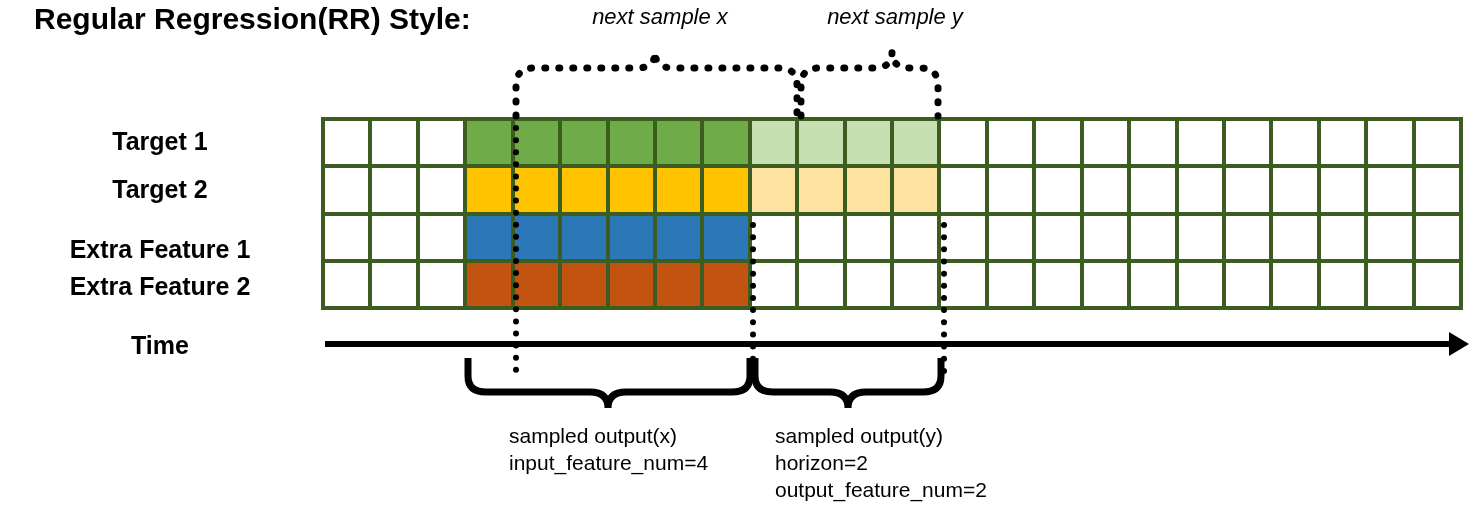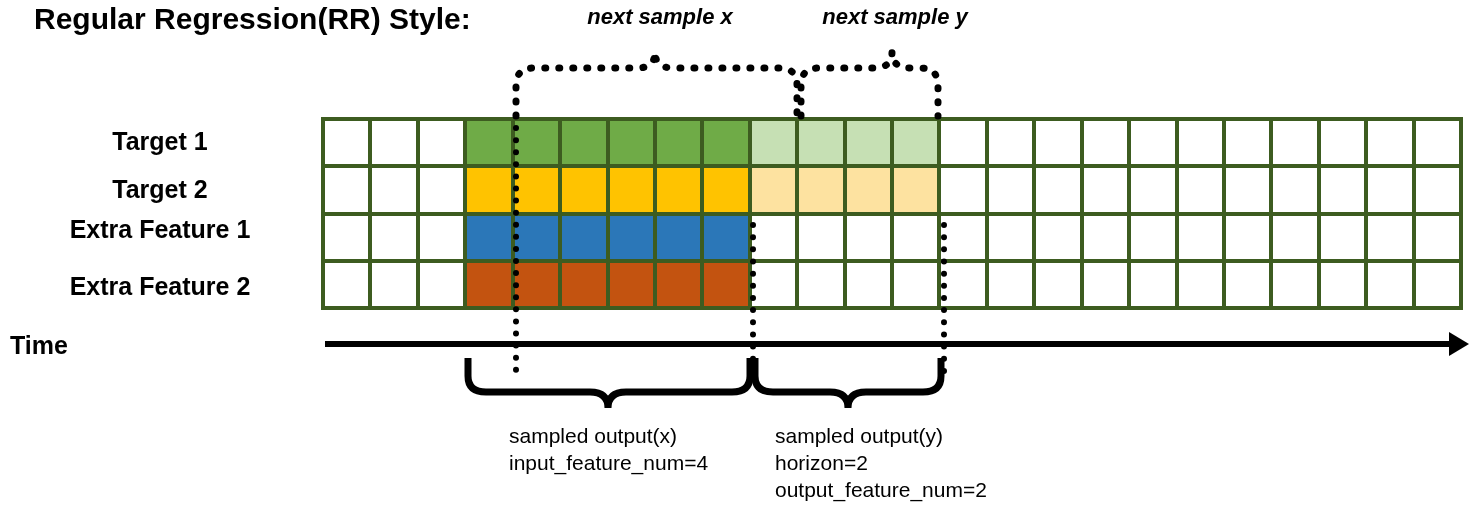--- a/index.html
+++ b/index.html
@@ -45,21 +45,21 @@
     left: 10px;
     top: 117px;
     width: 300px;
     height: 193px;
   }
   #time-label {
     position: absolute;
     left: 10px;
     top: 325px;
     width: 300px;
-    text-align: left;
+    text-align: center;
     font-size: 25px;
     font-weight: bold;
     line-height: 40px;
   }
 
   
   #grid {
     position: absolute;
     left: 321px;
     top: 117px;
@@ -134,41 +134,41 @@
     width: 1476px;
     height: 70px;
     pointer-events: none;
   }
 
   
   .top-caption {
     position: absolute;
     font-size: 22px;
     font-style: italic;
-    font-weight: bold;
+    font-weight: normal;
     white-space: nowrap;
     text-align: center;
   }
   .bottom-caption {
     position: absolute;
     font-size: 21px;
     white-space: nowrap;
     line-height: 27px;
     top: 422px;
   }
 </style>
 </head>
 <body>
 
 <div id="title">Regular Regression(RR) Style:</div>
 
 <div id="row-labels">
   <div class="row-label" style="top:0px;">Target 1</div>
   <div class="row-label" style="top:48px;">Target 2</div>
-  <div class="row-label" style="top:88px;">Extra Feature 1</div>
+  <div class="row-label" style="top:108px;">Extra Feature 1</div>
   <div class="row-label" style="top:145px;">Extra Feature 2</div>
 </div>
 
 <div id="time-label">Time</div>
 
 <div id="grid">
   <div class="grid-row">
       <div class="cell"></div>
       <div class="cell"></div>
       <div class="cell"></div>

